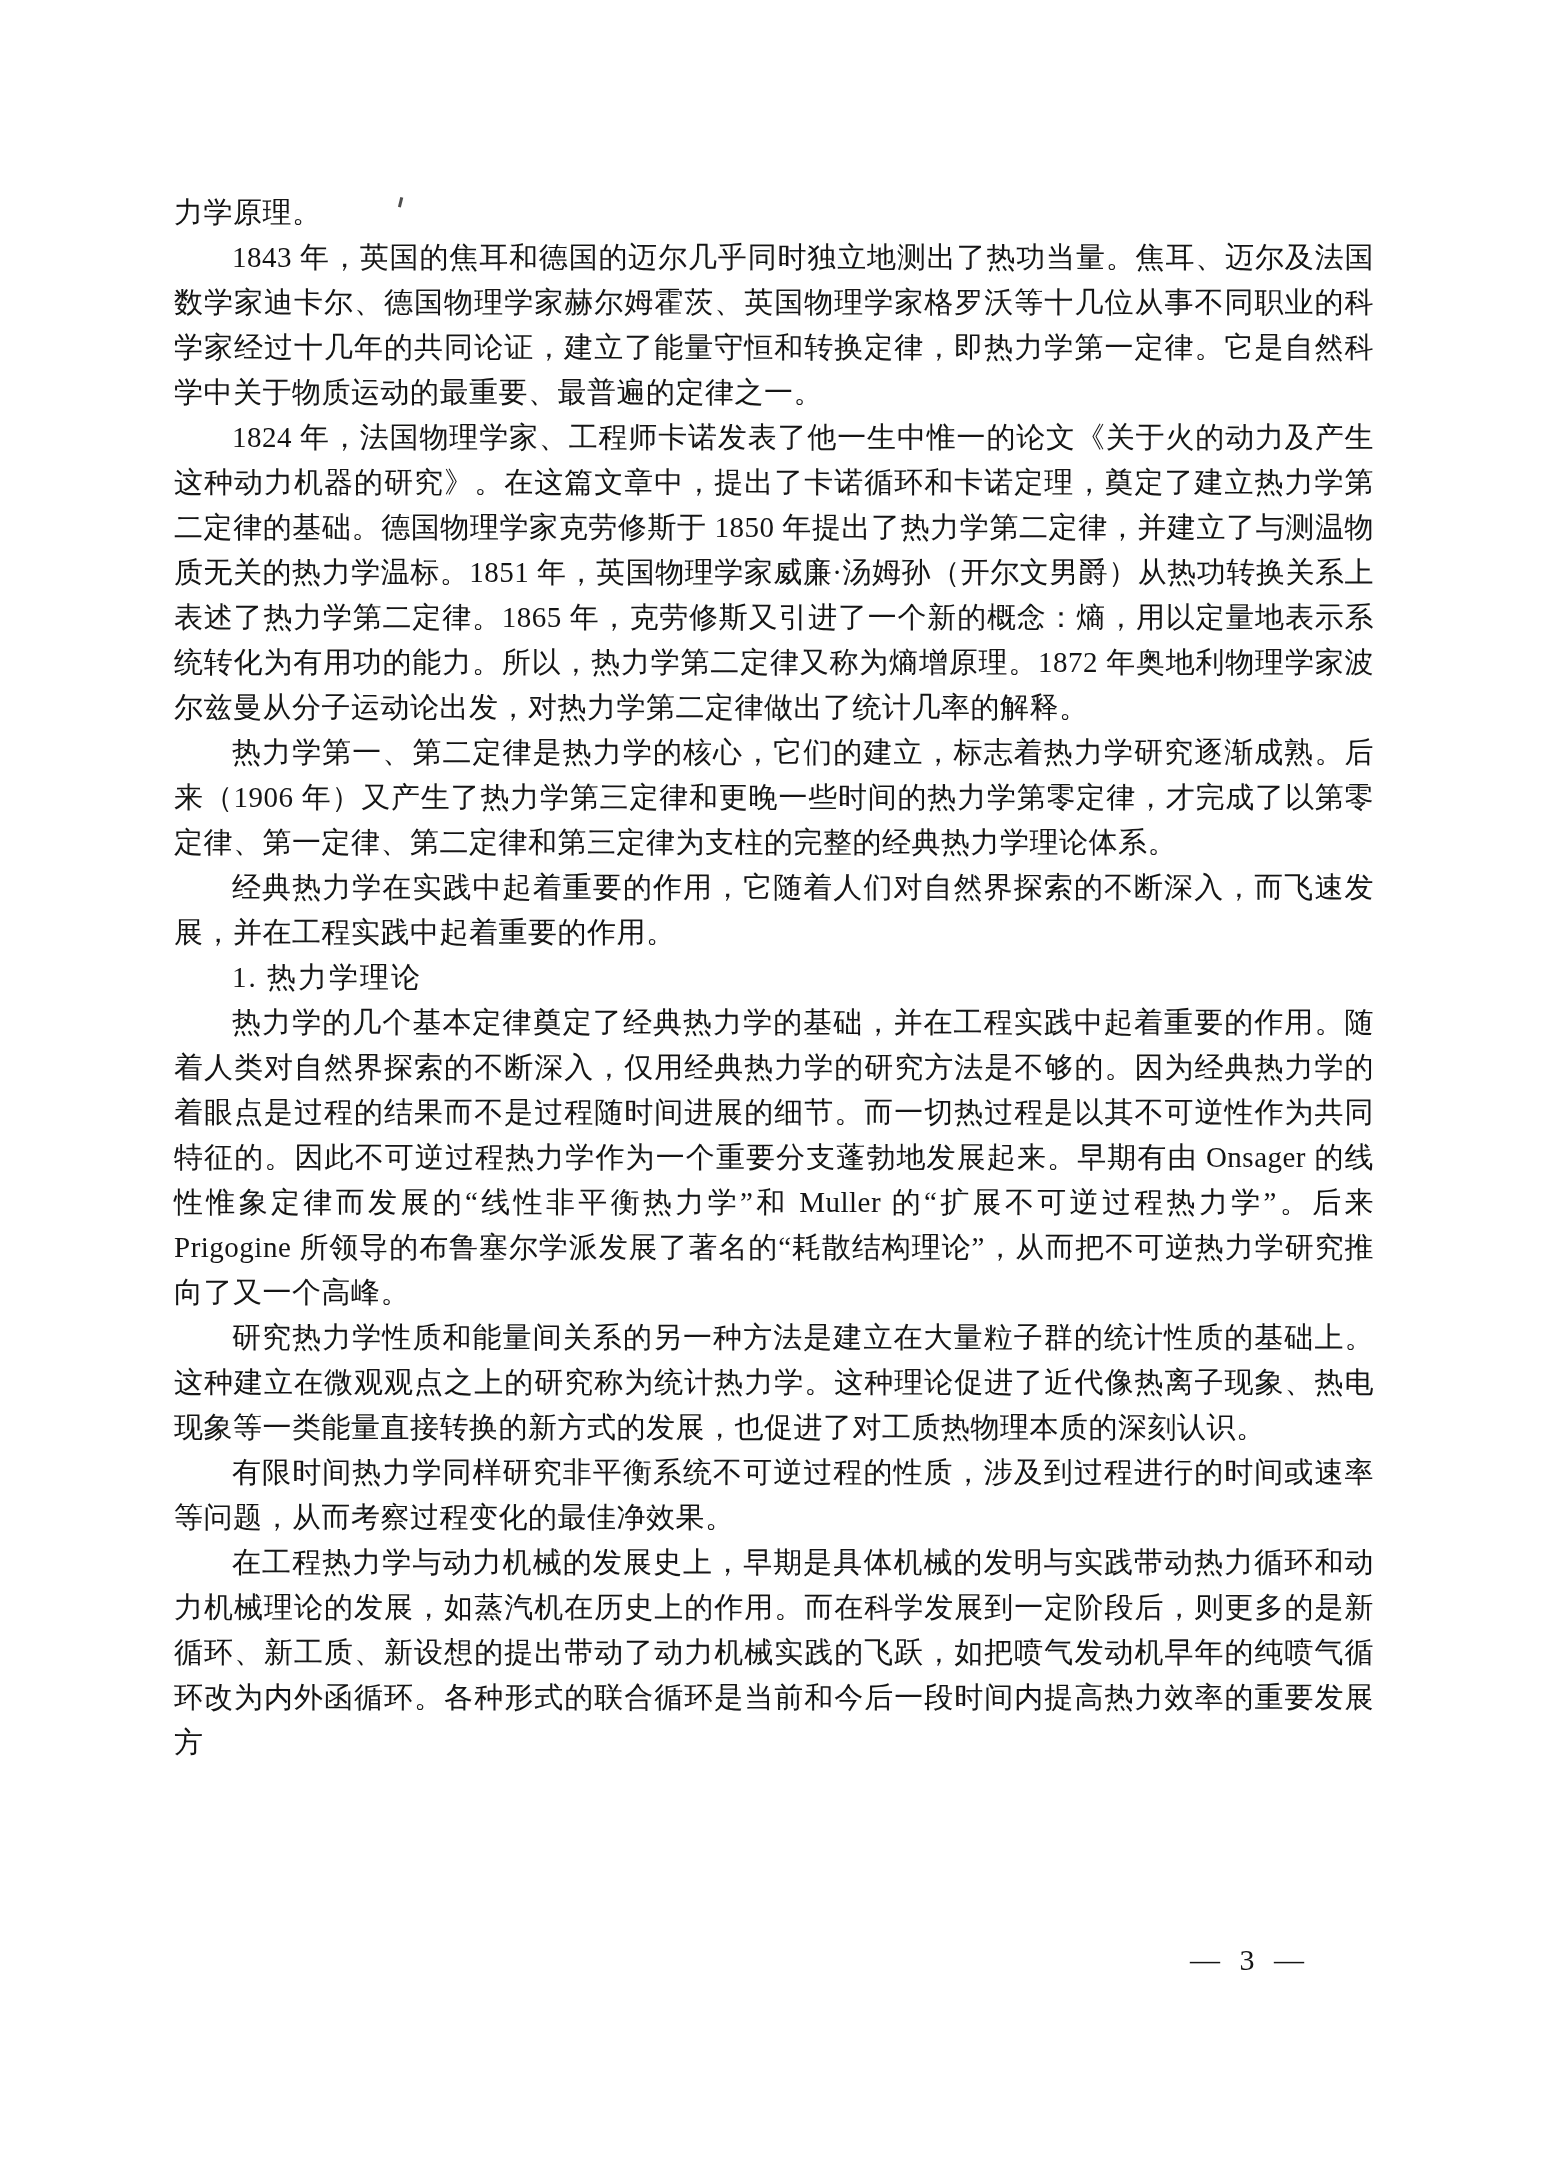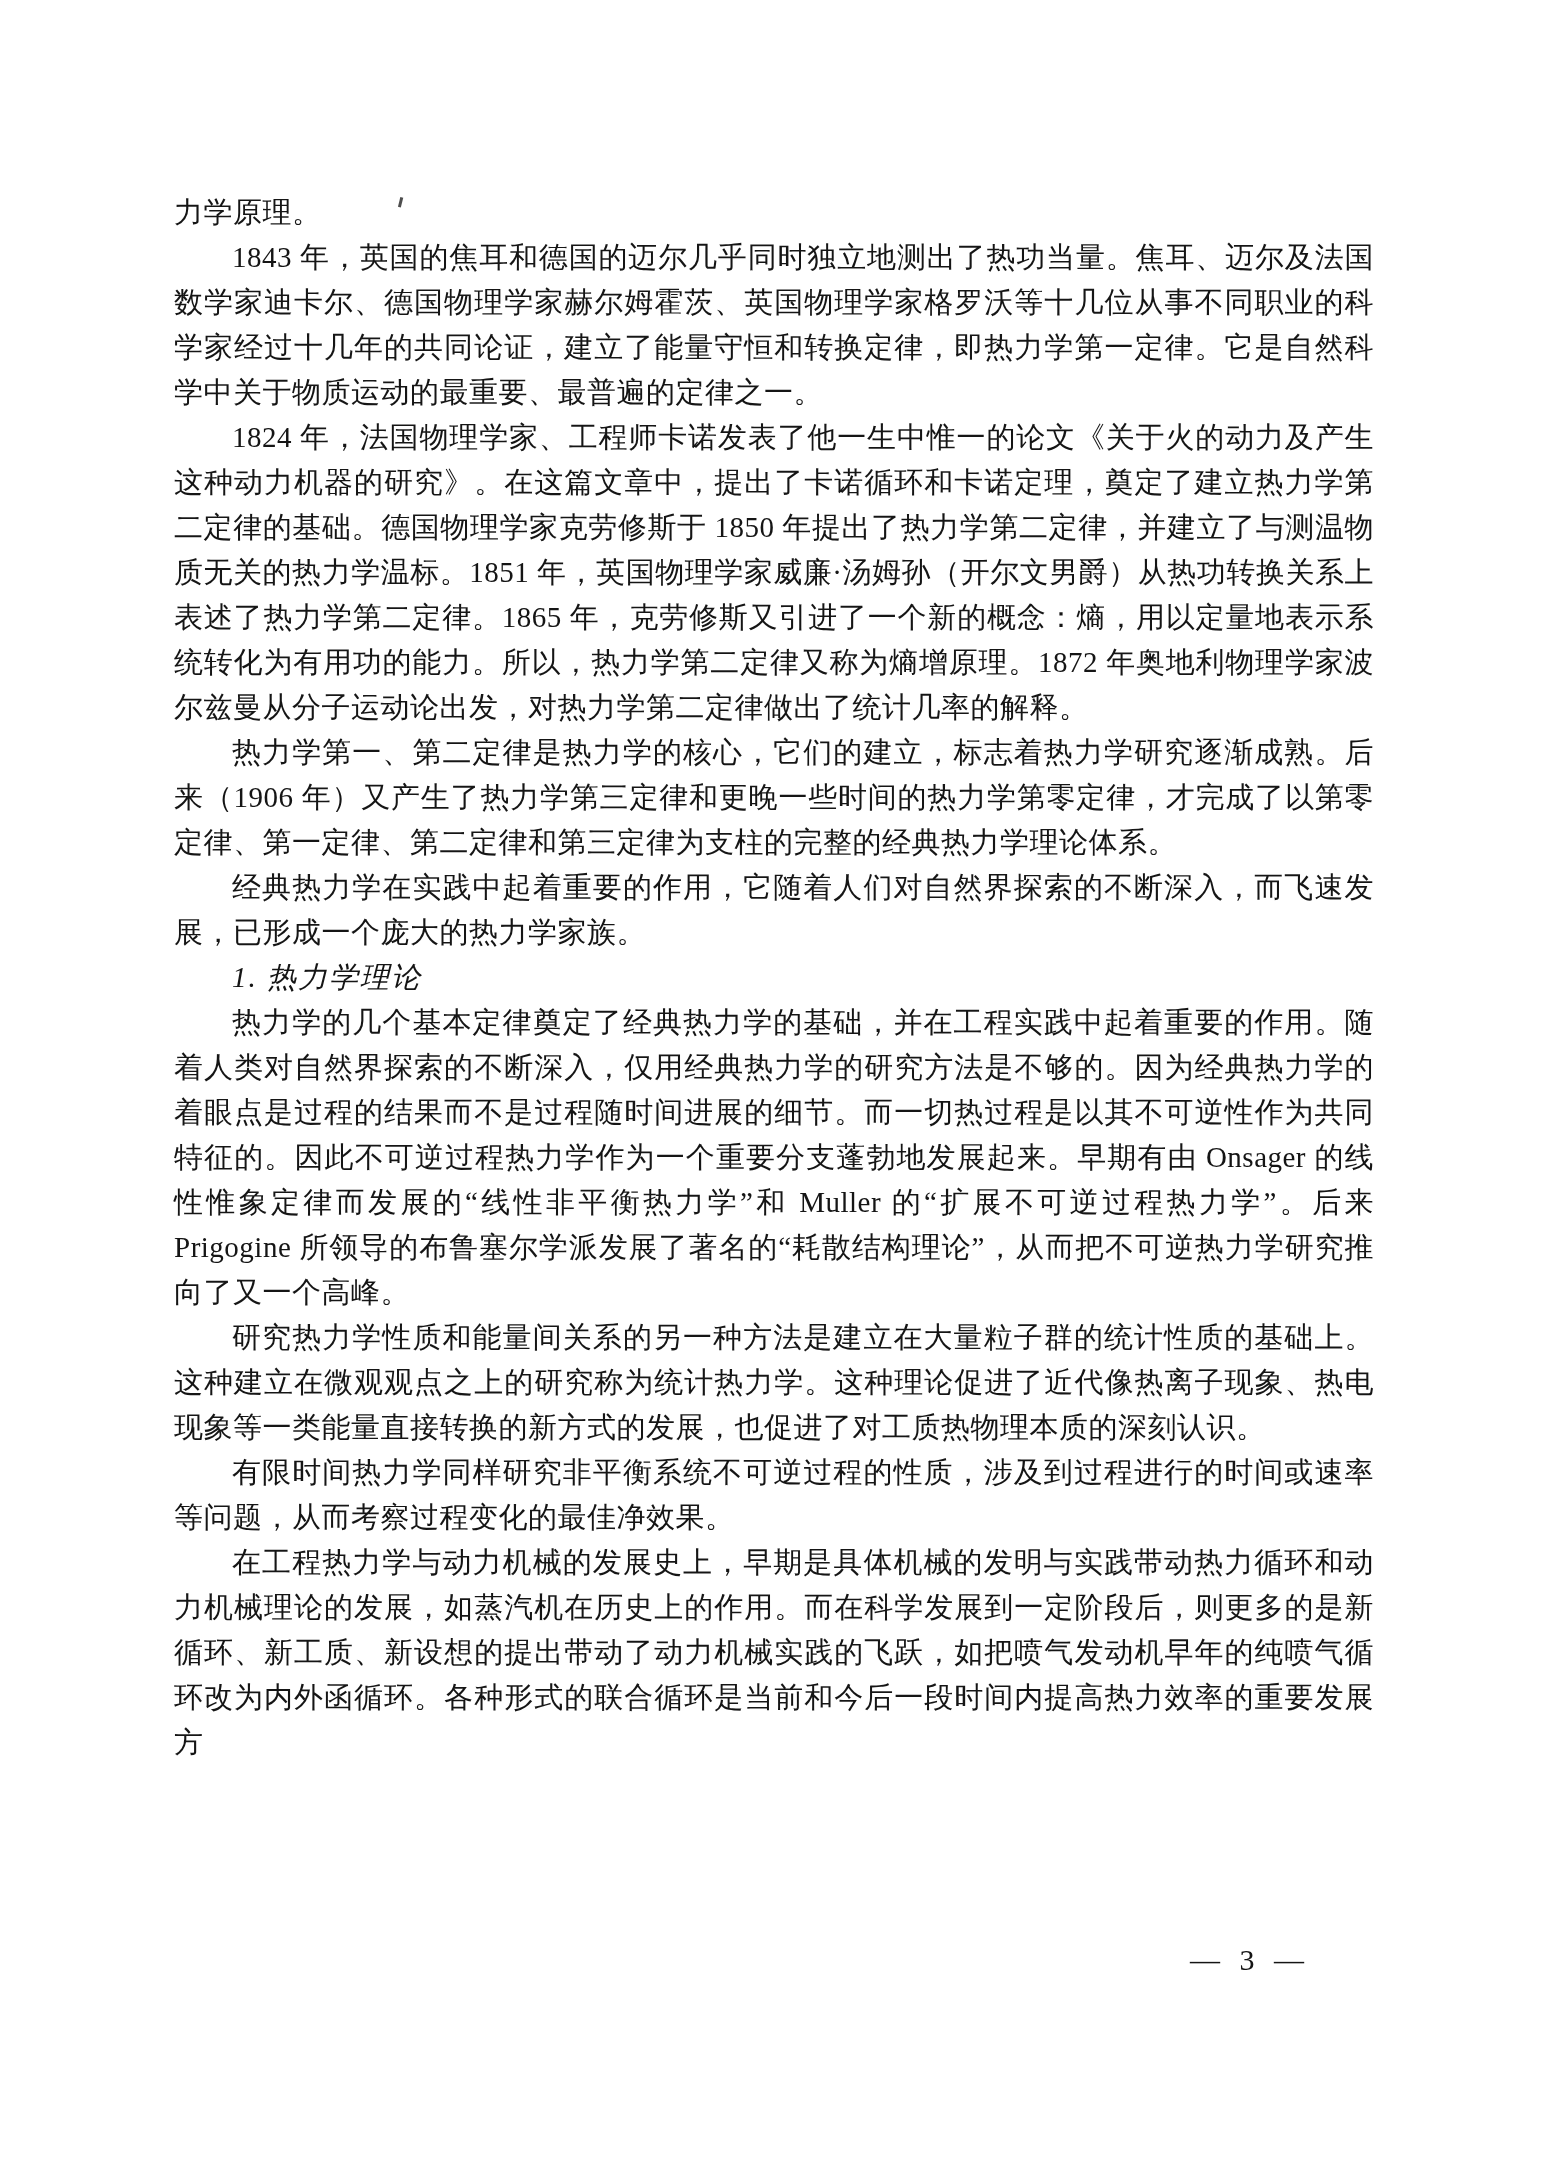--- a/index.html
+++ b/index.html
@@ -25,21 +25,20 @@
     text-justify: inter-ideograph;
   }
   .text-block p { margin: 0; text-indent: 2em; }
   .text-block p.noindent { text-indent: 0; }
   .h-main {
     font-family: "Liberation Sans", "DejaVu Sans", sans-serif;
     font-weight: bold;
     letter-spacing: 2px;
   }
   .h-sub {
-    font-style: italic;
     letter-spacing: 2px;
   }
   .page-number {
     position: absolute;
     top: 1943px;
     left: 1190px;
     font-size: 30px;
     letter-spacing: 6px;
     white-space: nowrap;
   }
@@ -59,21 +58,21 @@
 
 <div class="page">
 
   <div class="scan-mark"></div>
 
   <div class="text-block">
     <p class="noindent">力学原理。</p>
     <p>1843 年，英国的焦耳和德国的迈尔几乎同时独立地测出了热功当量。焦耳、迈尔及法国数学家迪卡尔、德国物理学家赫尔姆霍茨、英国物理学家格罗沃等十几位从事不同职业的科学家经过十几年的共同论证，建立了能量守恒和转换定律，即热力学第一定律。它是自然科学中关于物质运动的最重要、最普遍的定律之一。</p>
     <p>1824 年，法国物理学家、工程师卡诺发表了他一生中惟一的论文《关于火的动力及产生这种动力机器的研究》。在这篇文章中，提出了卡诺循环和卡诺定理，奠定了建立热力学第二定律的基础。德国物理学家克劳修斯于 1850 年提出了热力学第二定律，并建立了与测温物质无关的热力学温标。1851 年，英国物理学家威廉·汤姆孙（开尔文男爵）从热功转换关系上表述了热力学第二定律。1865 年，克劳修斯又引进了一个新的概念：熵，用以定量地表示系统转化为有用功的能力。所以，热力学第二定律又称为熵增原理。1872 年奥地利物理学家波尔兹曼从分子运动论出发，对热力学第二定律做出了统计几率的解释。</p>
     <p>热力学第一、第二定律是热力学的核心，它们的建立，标志着热力学研究逐渐成熟。后来（1906 年）又产生了热力学第三定律和更晚一些时间的热力学第零定律，才完成了以第零定律、第一定律、第二定律和第三定律为支柱的完整的经典热力学理论体系。</p>
-    <p>经典热力学在实践中起着重要的作用，它随着人们对自然界探索的不断深入，而飞速发展，已形成一个庞大的热力学家族。</p>
+    <p>经典热力学在实践中起着重要的作用，它随着人们对自然界探索的不断深入，而飞速发展，并在工程实践中起着重要的作用。</p>
     <p class="h-sub">1. 热力学理论</p>
     <p>热力学的几个基本定律奠定了经典热力学的基础，并在工程实践中起着重要的作用。随着人类对自然界探索的不断深入，仅用经典热力学的研究方法是不够的。因为经典热力学的着眼点是过程的结果而不是过程随时间进展的细节。而一切热过程是以其不可逆性作为共同特征的。因此不可逆过程热力学作为一个重要分支蓬勃地发展起来。早期有由 Onsager 的线性惟象定律而发展的“线性非平衡热力学”和 Muller 的“扩展不可逆过程热力学”。后来 Prigogine 所领导的布鲁塞尔学派发展了著名的“耗散结构理论”，从而把不可逆热力学研究推向了又一个高峰。</p>
     <p>研究热力学性质和能量间关系的另一种方法是建立在大量粒子群的统计性质的基础上。这种建立在微观观点之上的研究称为统计热力学。这种理论促进了近代像热离子现象、热电现象等一类能量直接转换的新方式的发展，也促进了对工质热物理本质的深刻认识。</p>
     <p>有限时间热力学同样研究非平衡系统不可逆过程的性质，涉及到过程进行的时间或速率等问题，从而考察过程变化的最佳净效果。</p>
     <p>在工程热力学与动力机械的发展史上，早期是具体机械的发明与实践带动热力循环和动力机械理论的发展，如蒸汽机在历史上的作用。而在科学发展到一定阶段后，则更多的是新循环、新工质、新设想的提出带动了动力机械实践的飞跃，如把喷气发动机早年的纯喷气循环改为内外函循环。各种形式的联合循环是当前和今后一段时间内提高热力效率的重要发展方</p>
   </div>
 
   <div class="page-number">— 3 —</div>
 
 </div>

